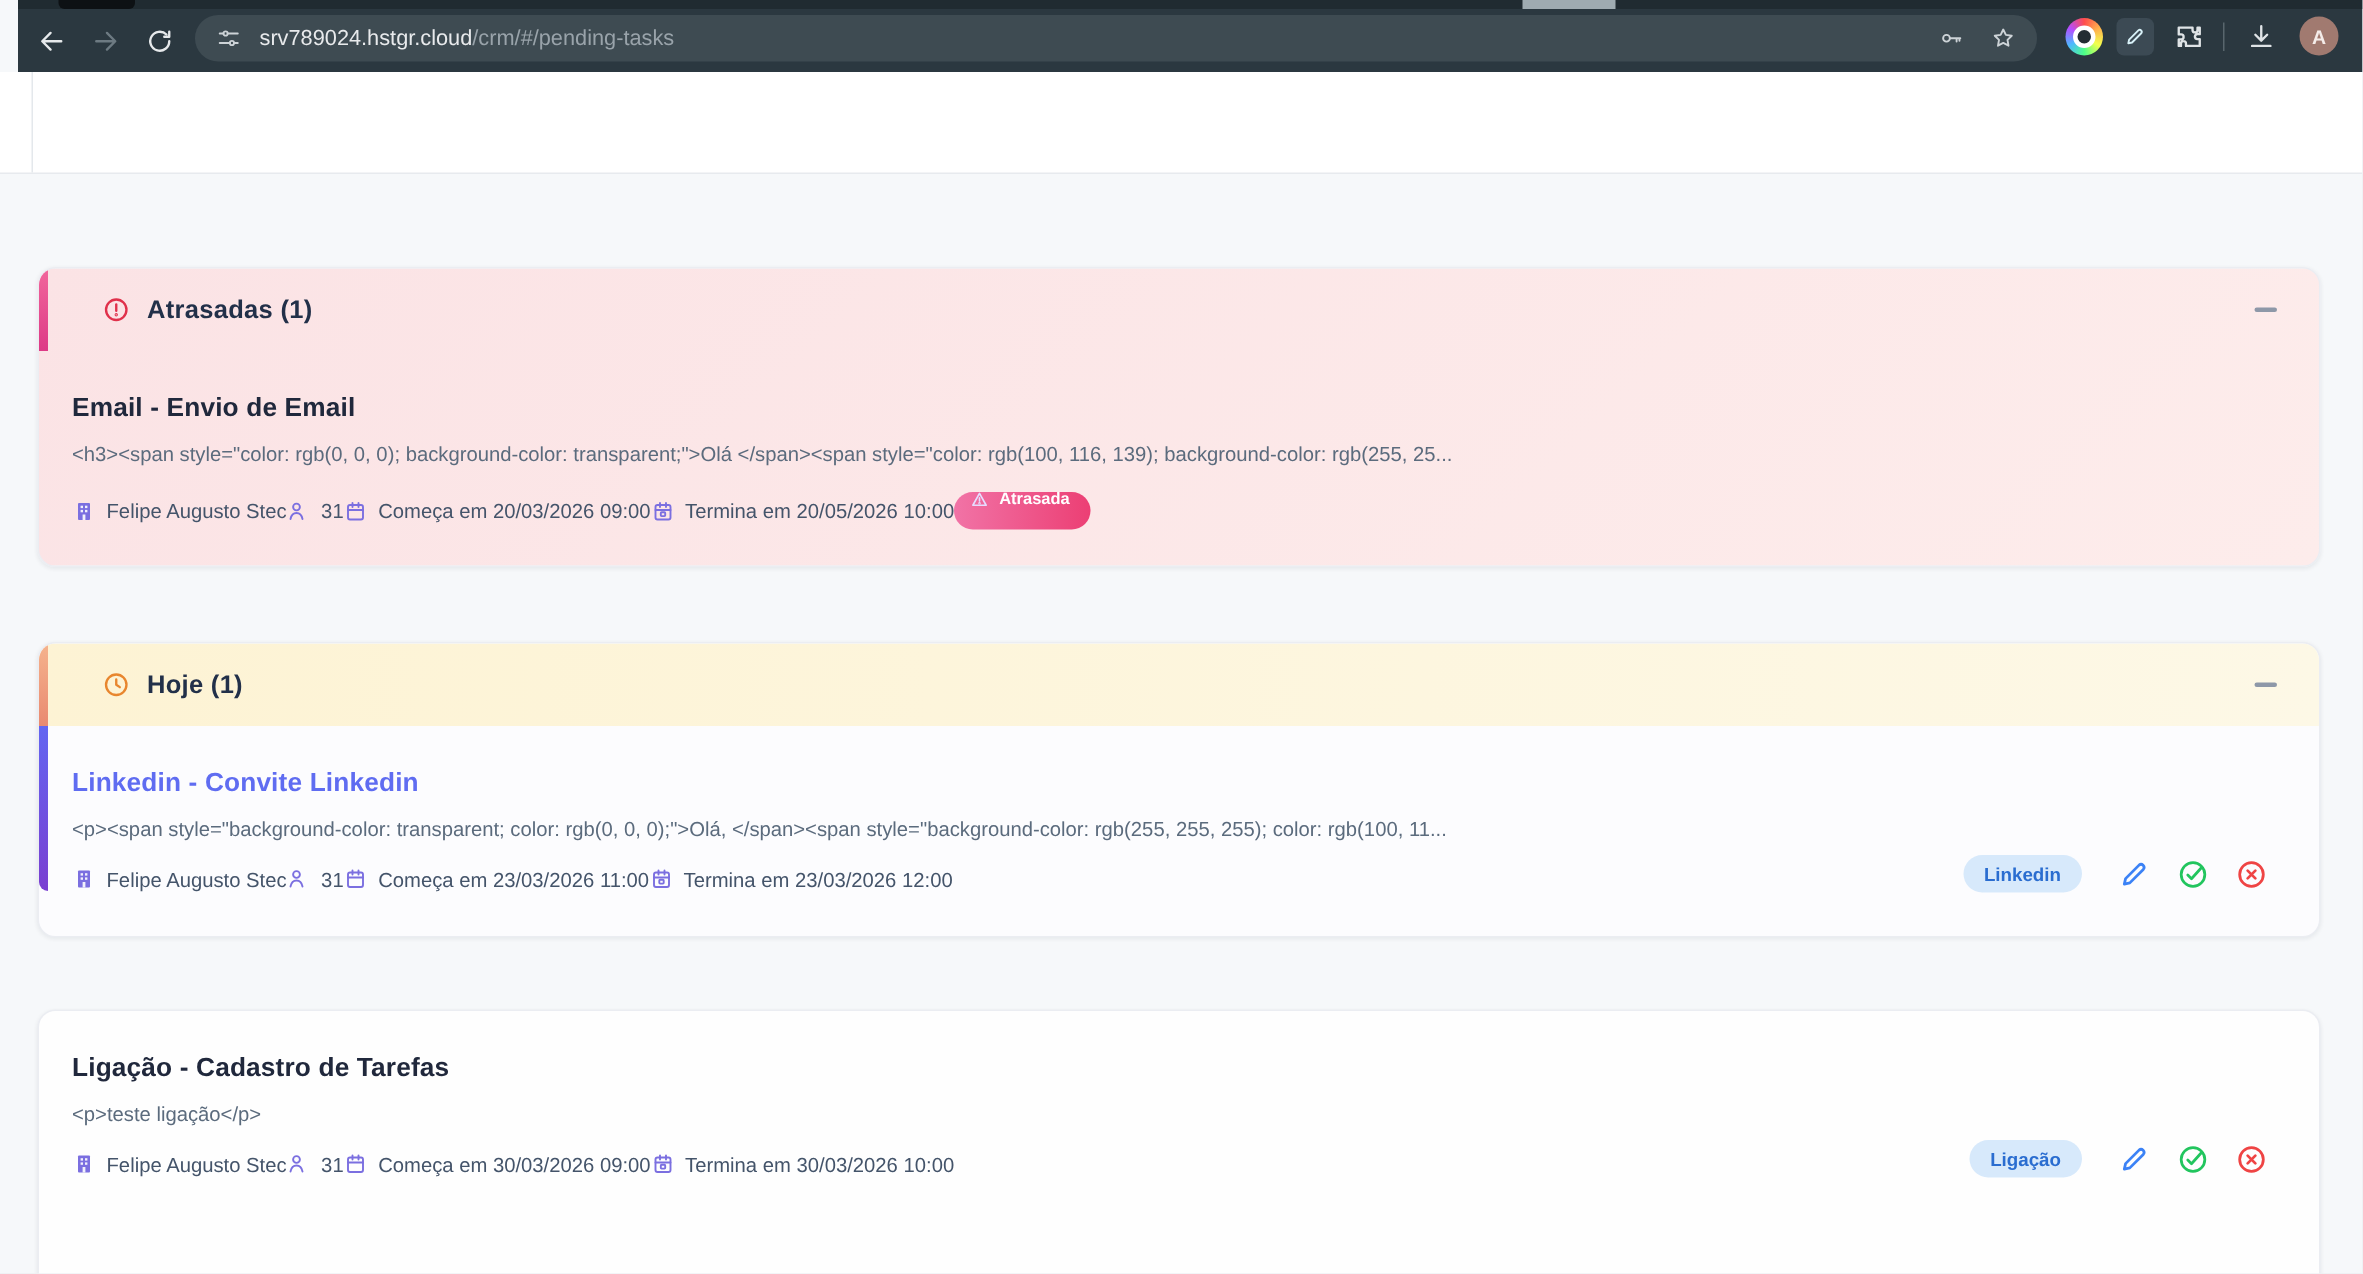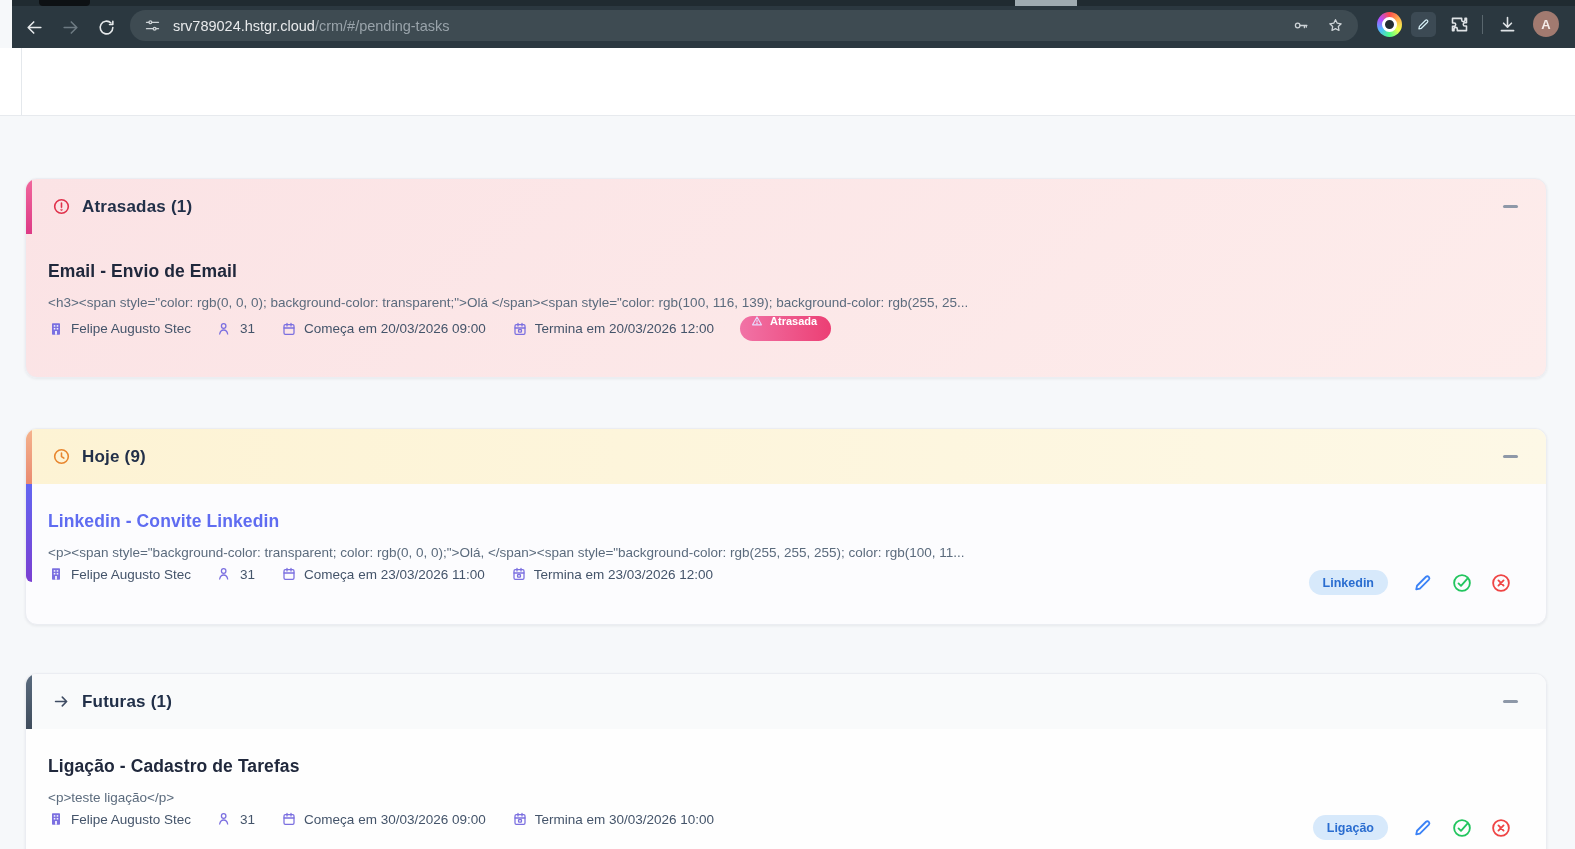--- a/index.html
+++ b/index.html
@@ -38,34 +38,34 @@
   .filterband { position:absolute; top:48px; left:0; width:100%; height:68px; background:#ffffff; border-bottom:1px solid #e7eaee; }
   .filter-vline { position:absolute; left:21px; top:0; width:1px; height:100%; background:#e4e8ec; }
   .filter-inner { position:absolute; left:48px; top:0; height:100%; display:flex; align-items:center; }
   .filter-cal { width:21px; height:21px; stroke:#11151c; stroke-width:2; fill:none; stroke-linecap:round; stroke-linejoin:round; }
   .filter-label { margin-left:10px; font-size:17.5px; font-weight:bold; color:#10141c; letter-spacing:.1px; }
   .filter-btns { margin-left:34px; display:flex; gap:8px; }
   .fbtn { height:32px; padding:0 15px; border:none; border-radius:8px; background:#12b886; color:#fff; font-family:inherit; font-size:13px; font-weight:bold; cursor:pointer; }
 
   
   .card { position:absolute; left:25px; width:1522px; border-radius:12px; border:1px solid #ebedf2; box-shadow:0 1px 3px rgba(16,24,40,.07); overflow:hidden; }
-  .card-head { position:relative; height:55px; display:flex; align-items:center; padding-left:26px; cursor:pointer; }
+  .card-head { position:relative; height:55px; display:flex; align-items:center; padding-left:42px; cursor:pointer; }
   .accent { position:absolute; left:0; top:0; width:6px; height:100%; }
   .head-icon { width:19px; height:19px; margin-right:11px; fill:none; stroke-width:2; stroke-linecap:round; stroke-linejoin:round; }
   .head-title { font-size:17px; font-weight:bold; color:#223049; letter-spacing:.2px; }
   .collapse { position:absolute; right:22px; top:0; height:100%; width:28px; display:flex; align-items:center; justify-content:center; cursor:pointer; background:transparent; border:none; }
   .minus { width:15px; height:2.5px; border-radius:2px; background:#8e98a8; }
   .card-body { position:relative; }
   .body-accent { position:absolute; left:0; top:0; bottom:0; width:6px; border-radius:0 0 0 12px; }
 
   .task-main { padding:0 0 0 22px; }
   .task-title { font-size:17.5px; font-weight:bold; color:#20283c; letter-spacing:.1px; cursor:pointer; }
   .task-title.link { color:#5f6cf1; }
   .task-desc { font-size:13.5px; color:#5b6b7d; margin-top:13px; white-space:nowrap; }
-  .meta { display:flex; align-items:center; gap:26px; margin-top:6px; }
+  .meta { display:flex; align-items:center; margin-top:18px; }
   .meta-item { display:flex; align-items:center; gap:7px; font-size:13.5px; color:#44546a; font-weight:500; white-space:nowrap; }
   .mi { width:16px; height:16px; flex:none; }
   .mi .st { fill:none; stroke:#7b6fe0; stroke-width:1.9; stroke-linecap:round; stroke-linejoin:round; }
 
   .status-pill { display:flex; align-items:center; gap:6px; height:25px; padding:0 14px 16px 10px; border-radius:13px;
     background:linear-gradient(90deg,#f173a6,#ec3f74); color:#fff; font-size:11px; font-weight:bold; }
   .status-pill svg { width:14px; height:14px; fill:none; stroke:#e6dcff; stroke-width:1.9; stroke-linecap:round; stroke-linejoin:round; }
 
   .controls { position:absolute; display:flex; align-items:center; }
   .controls.lg { right:26px; top:88px; gap:34px; }
@@ -220,21 +220,21 @@
                 <path class="st" d="M4.5 10.5h15M9 3.5v4M15 3.5v4"></path>
             </svg>
             <em style="font-style:normal">Começa em 20/03/2026 09:00</em>
           </span>
           <span class="meta-item">
             <svg class="mi" viewBox="0 0 24 24">
               <rect class="st" x="4.5" y="5.5" width="15" height="14.5" rx="2"></rect>
                 <path class="st" d="M4.5 10.5h15M9 3.5v4M15 3.5v4"></path>
                 <rect class="st" x="9.8" y="12.8" width="4.4" height="3.8" rx="0.8"></rect>
             </svg>
-            <em style="font-style:normal">Termina em 20/03/2026 12:00</em>
+            <em style="font-style:normal">Termina em 20/05/2026 10:00</em>
           </span>
           <span class="status-pill">
             <svg viewBox="0 0 24 24">
                 <path d="M12 5l7.6 13.6H4.4z"></path>
                 <path d="M12 10.2v3.6"></path>
                 <circle cx="12" cy="16.4" r=".5"></circle>
               </svg>
             <em style="font-style:normal">Atrasada</em>
           </span>
         </div>
@@ -242,21 +242,21 @@
     </div>
   </section>
 
   <section class="card today">
     <header class="card-head">
       <span class="accent"></span>
       <svg class="head-icon" viewBox="0 0 24 24">
         <circle cx="12" cy="12" r="8.6"></circle>
           <path d="M12 7.5V12l3 2"></path>
       </svg>
-      <h2 class="head-title">Hoje (9)</h2>
+      <h2 class="head-title">Hoje (1)</h2>
       <button class="collapse">
           <span class="minus"></span>
         </button>
     </header>
     <div class="card-body">
       <span class="body-accent"></span>
       <div class="task-main">
         <h3 class="task-title link">Linkedin - Convite Linkedin</h3>
         <p class="task-desc">&lt;p&gt;&lt;span style="background-color: transparent; color: rgb(0, 0, 0);"&gt;Olá, &lt;/span&gt;&lt;span style="background-color: rgb(255, 255, 255); color: rgb(100, 11...</p>
         <div class="meta">
@@ -312,30 +312,20 @@
           <svg viewBox="0 0 24 24">
               <circle cx="12" cy="12" r="8.6"></circle>
               <path d="M9.2 9.2l5.6 5.6M14.8 9.2l-5.6 5.6"></path>
             </svg>
         </button>
       </div>
     </div>
   </section>
 
   <section class="card future">
-    <header class="card-head">
-      <span class="accent"></span>
-      <svg class="head-icon" viewBox="0 0 24 24">
-        <path d="M4.5 12h14M13 6.5l5.5 5.5-5.5 5.5"></path>
-      </svg>
-      <h2 class="head-title">Futuras (1)</h2>
-      <button class="collapse">
-          <span class="minus"></span>
-        </button>
-    </header>
     <div class="card-body">
       <div class="task-main">
         <h3 class="task-title">Ligação - Cadastro de Tarefas</h3>
         <p class="task-desc">&lt;p&gt;teste ligação&lt;/p&gt;</p>
         <div class="meta">
           <span class="meta-item">
             <svg class="mi" viewBox="0 0 24 24">
               <rect x="6" y="3.5" width="12" height="17" rx="1" fill="#7b6fe0"></rect>
               <rect x="8.6" y="6.2" width="2.4" height="2.4" fill="#ffffff" opacity=".9"></rect>
                 <rect x="13" y="6.2" width="2.4" height="2.4" fill="#ffffff" opacity=".9"></rect>

